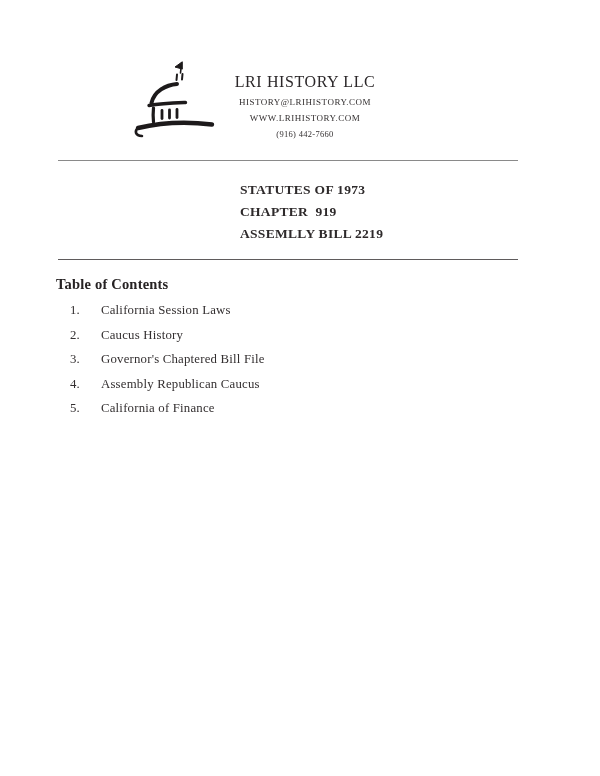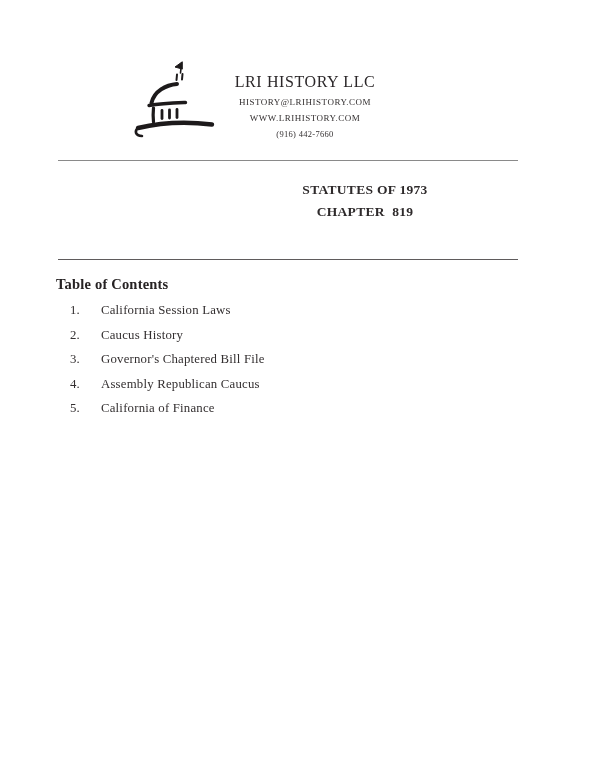--- a/index.html
+++ b/index.html
@@ -61,21 +61,21 @@
   }
   .rule-1 { top: 160px; border-top-color: #8a8a8a; }
   .rule-2 { top: 259px; border-top-color: #5f5b5c; }
 
   
   .reference-block {
     position: absolute;
     left: 240px;
     top: 179px;
     width: 250px;
-    text-align: center;
+    text-align: left;
   }
   .reference-line {
     font-size: 13.5px;
     font-weight: bold;
     line-height: 22px;
     letter-spacing: 0.3px;
     color: #2e2a2b;
     white-space: pre;
   }
 
@@ -143,21 +143,22 @@
     <div class="company-name">LRI HISTORY LLC</div>
     <div class="contact-line">HISTORY@LRIHISTORY.COM</div>
     <div class="contact-line">WWW.LRIHISTORY.COM</div>
     <div class="contact-line phone">(916) 442-7660</div>
   </div>
 
   <div class="rule rule-1"></div>
 
   <div class="reference-block">
     <div class="reference-line">STATUTES OF 1973</div>
-    <div class="reference-line">CHAPTER  819</div>
+    <div class="reference-line">CHAPTER  919</div>
+    <div class="reference-line">ASSEMLLY BILL 2219</div>
   </div>
 
   <div class="rule rule-2"></div>
 
   <div class="toc-title">Table of Contents</div>
 
   <div class="toc-list">
     <div class="toc-item">
       <span class="toc-num">1.</span>
       <span class="toc-label">California Session Laws</span>

